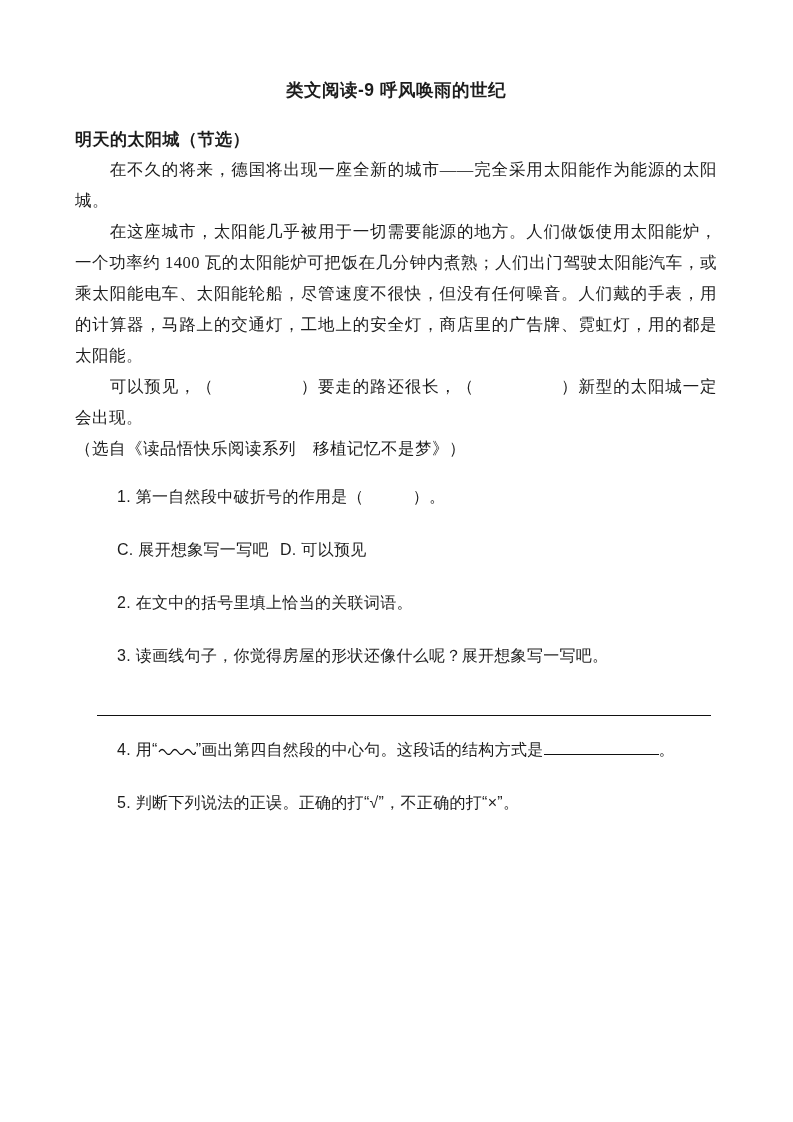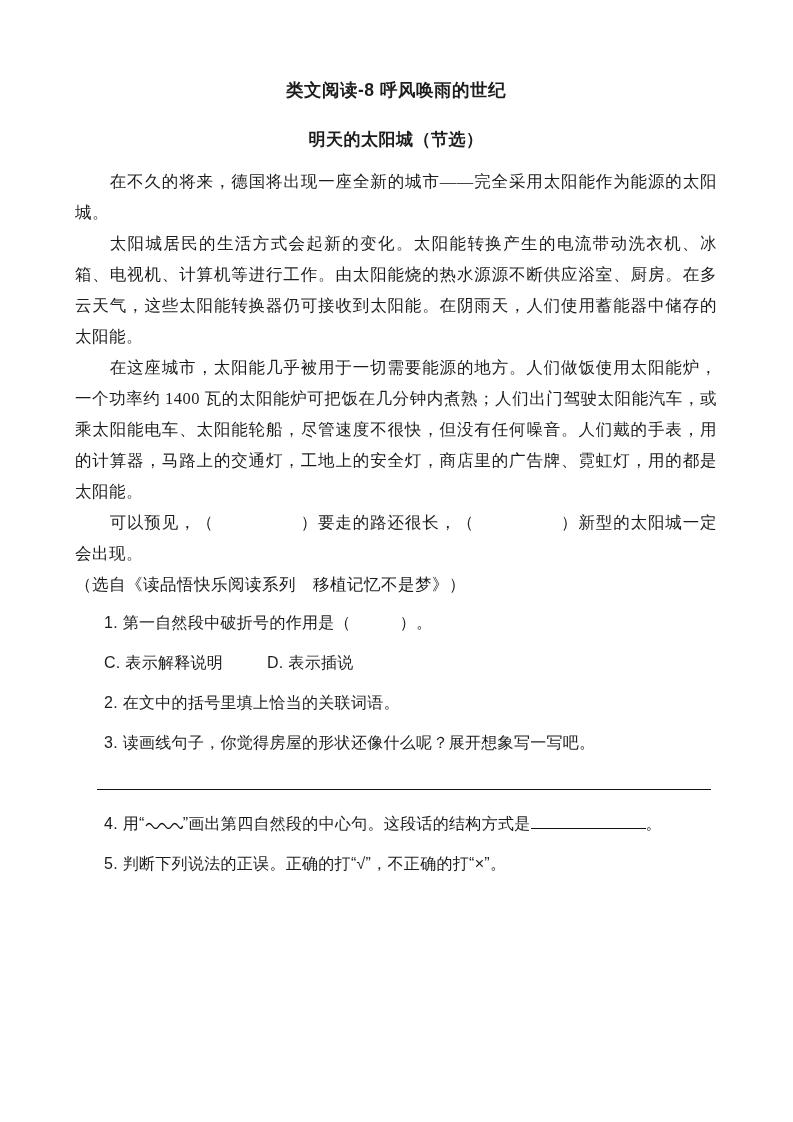--- a/index.html
+++ b/index.html
@@ -23,29 +23,28 @@
     margin: 0;
     text-align: center;
     font-family: "Liberation Sans", "DejaVu Sans", sans-serif;
     font-weight: 700;
     font-size: 17.5px;
     line-height: 20px;
     letter-spacing: 0.5px;
   }
   .doc-subtitle {
     margin: 30px 0 0 0;
-    text-align: center;
     font-family: "Liberation Sans", "DejaVu Sans", sans-serif;
     font-weight: 700;
     font-size: 17px;
     line-height: 20px;
     letter-spacing: 0.5px;
   }
   .passage {
-    margin-top: 16px;
+    margin-top: 4px;
     font-size: 16.5px;
     line-height: 31px;
   }
   .passage p {
     margin: 0;
     text-indent: 2.1em;
     text-align: justify;
     letter-spacing: 0.5px;
   }
   .underlined {
@@ -60,21 +59,21 @@
     padding-right: 6px;
   }
   .questions {
     margin-top: 3px;
     padding-left: 29px;
     font-family: "Liberation Sans", "DejaVu Sans", sans-serif;
     font-size: 16px;
     letter-spacing: 0.3px;
   }
   .q-line {
-    margin: 0;
+    margin: 13px;
     height: 40px;
     line-height: 40px;
     white-space: nowrap;
   }
   .opt-first {
     display: inline-block;
     width: 163px;
   }
   .answer-line {
     height: 26px;
@@ -92,38 +91,37 @@
     display: inline-block;
     vertical-align: baseline;
     line-height: 0;
   }
 </style>
 </head>
 <body>
 
 <div class="page">
 
-  <h1 class="doc-title">类文阅读-8 呼风唤雨的世纪</h1>
+  <h1 class="doc-title">类文阅读-9 呼风唤雨的世纪</h1>
   <h2 class="doc-subtitle">明天的太阳城（节选）</h2>
 
   <div class="passage">
     <p><span>在不久的将来，德国将出现一座全新的城市——完全采用太阳能作为能源的太阳城。</span></p>
-    <p><span>太阳城居民的生活方式会起新的变化。太阳能转换产生的电流带动洗衣机、冰箱、电视机、计算机等进行工作。由太阳能烧的热水源源不断供应浴室、厨房。在多云天气，这些太阳能转换器仍可接收到太阳能。在阴雨天，人们使用蓄能器中储存的太阳能。</span></p>
     <p><span>在这座城市，太阳能几乎被用于一切需要能源的地方。人们做饭使用太阳能炉，一个功率约 1400 瓦的太阳能炉可把饭在几分钟内煮熟；人们出门驾驶太阳能汽车，或乘太阳能电车、太阳能轮船，尽管速度不很快，但没有任何噪音。人们戴的手表，用的计算器，马路上的交通灯，工地上的安全灯，商店里的广告牌、霓虹灯，用的都是太阳能。</span></p>
     <p><span>可以预见，（　　　　　）要走的路还很长，（　　　　　）新型的太阳城一定会出现。</span></p>
     <p class="attribution">（选自《读品悟快乐阅读系列　移植记忆不是梦》）</p>
   </div>
 
   <div class="questions">
 
     <div class="q-line"><span>1. 第一自然段中破折号的作用是（　　　）。</span></div>
 
 
     <div class="q-line">
-      <span class="opt-first">C. 表示解释说明</span><span>D. 表示插说</span>
+      <span class="opt-first">C. 展开想象写一写吧</span><span>D. 可以预见</span>
     </div>
 
     <div class="q-line"><span>2. 在文中的括号里填上恰当的关联词语。</span></div>
 
     <div class="q-line"><span>3. 读画线句子，你觉得房屋的形状还像什么呢？展开想象写一写吧。</span></div>
 
     <div class="answer-line"></div>
 
     <div class="q-line">
       <span>4. 用“</span><span class="wavy-wrap"><svg width="38" height="9" viewBox="0 0 38 9" xmlns="http://www.w3.org/2000/svg">

